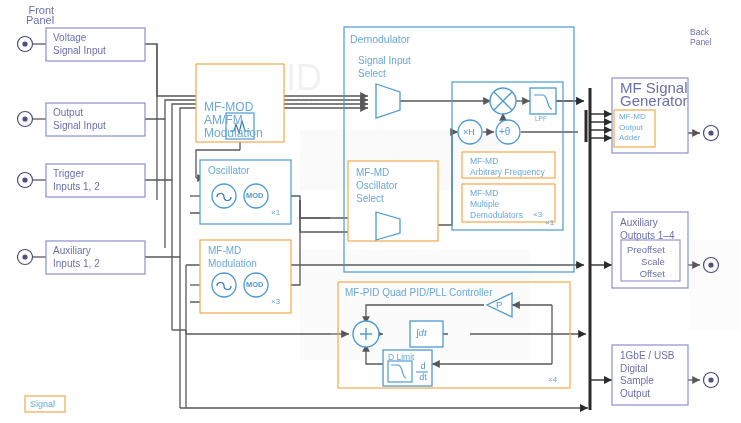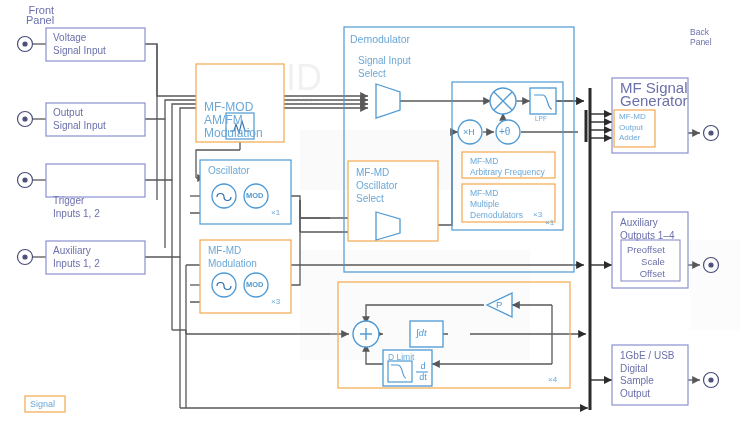--- a/index.html
+++ b/index.html
@@ -283,21 +283,21 @@
 </div>
 
 <div class="lbl t-purple" style="left:53px;top:32px;font-size:10px;line-height:12.5px;">
   <div>Voltage</div>
   <div>Signal Input</div>
 </div>
 <div class="lbl t-purple" style="left:53px;top:107px;font-size:10px;line-height:12.5px;">
   <div>Output</div>
   <div>Signal Input</div>
 </div>
-<div class="lbl t-purple" style="left:53px;top:168px;font-size:10px;line-height:12.5px;margin-top:27px;">
+<div class="lbl t-purple" style="left:53px;top:168px;font-size:10px;line-height:12.5px;">
   <div>Trigger</div>
   <div>Inputs 1, 2</div>
 </div>
 <div class="lbl t-purple" style="left:53px;top:245px;font-size:10px;line-height:12.5px;">
   <div>Auxiliary</div>
   <div>Inputs 1, 2</div>
 </div>
 
 <div class="lbl t-blue" style="left:204px;top:68px;font-size:12px;line-height:13px;margin-top:33px;">
   <div>MF-MOD</div>
@@ -336,20 +336,21 @@
   <div>Arbitrary Frequency</div>
 </div>
 <div class="lbl t-blue" style="left:470px;top:188px;font-size:8.5px;line-height:11px;">
   <div>MF-MD</div>
   <div>Multiple</div>
   <div>Demodulators</div>
 </div>
 <div class="lbl t-blue" style="left:533px;top:210px;font-size:8px;">×3</div>
 <div class="lbl t-blue" style="left:545px;top:218px;font-size:8px;">×1</div>
 
+<div class="lbl t-blue" style="left:345px;top:287px;font-size:10px;">MF-PID Quad PID/PLL Controller</div>
 <div class="lbl t-blue-d" style="left:496px;top:299px;font-size:9.5px;">P</div>
 <div class="lbl t-blue-d" style="left:416px;top:327px;font-size:9.5px;font-style:italic;">∫dt</div>
 <div class="lbl t-blue" style="left:388px;top:352px;font-size:8.5px;">D Limit</div>
 <div class="lbl t-blue-d" style="left:418px;top:361px;font-size:9px;text-align:center;width:10px;">d</div>
 <div class="lbl t-blue-d" style="left:416px;top:372px;font-size:9px;text-align:center;width:14px;">dt</div>
 <div class="lbl t-blue" style="left:548px;top:375px;font-size:8px;">×4</div>
 
 <div class="lbl t-purple" style="left:620px;top:82px;font-size:15px;line-height:12.5px;">
   <div>MF Signal</div>
   <div>Generator</div>

